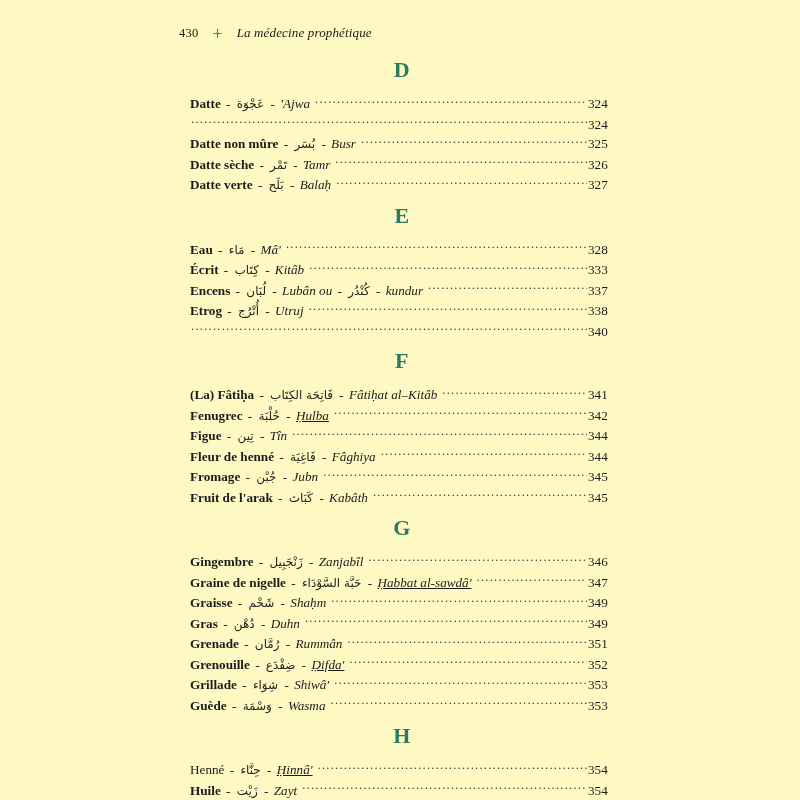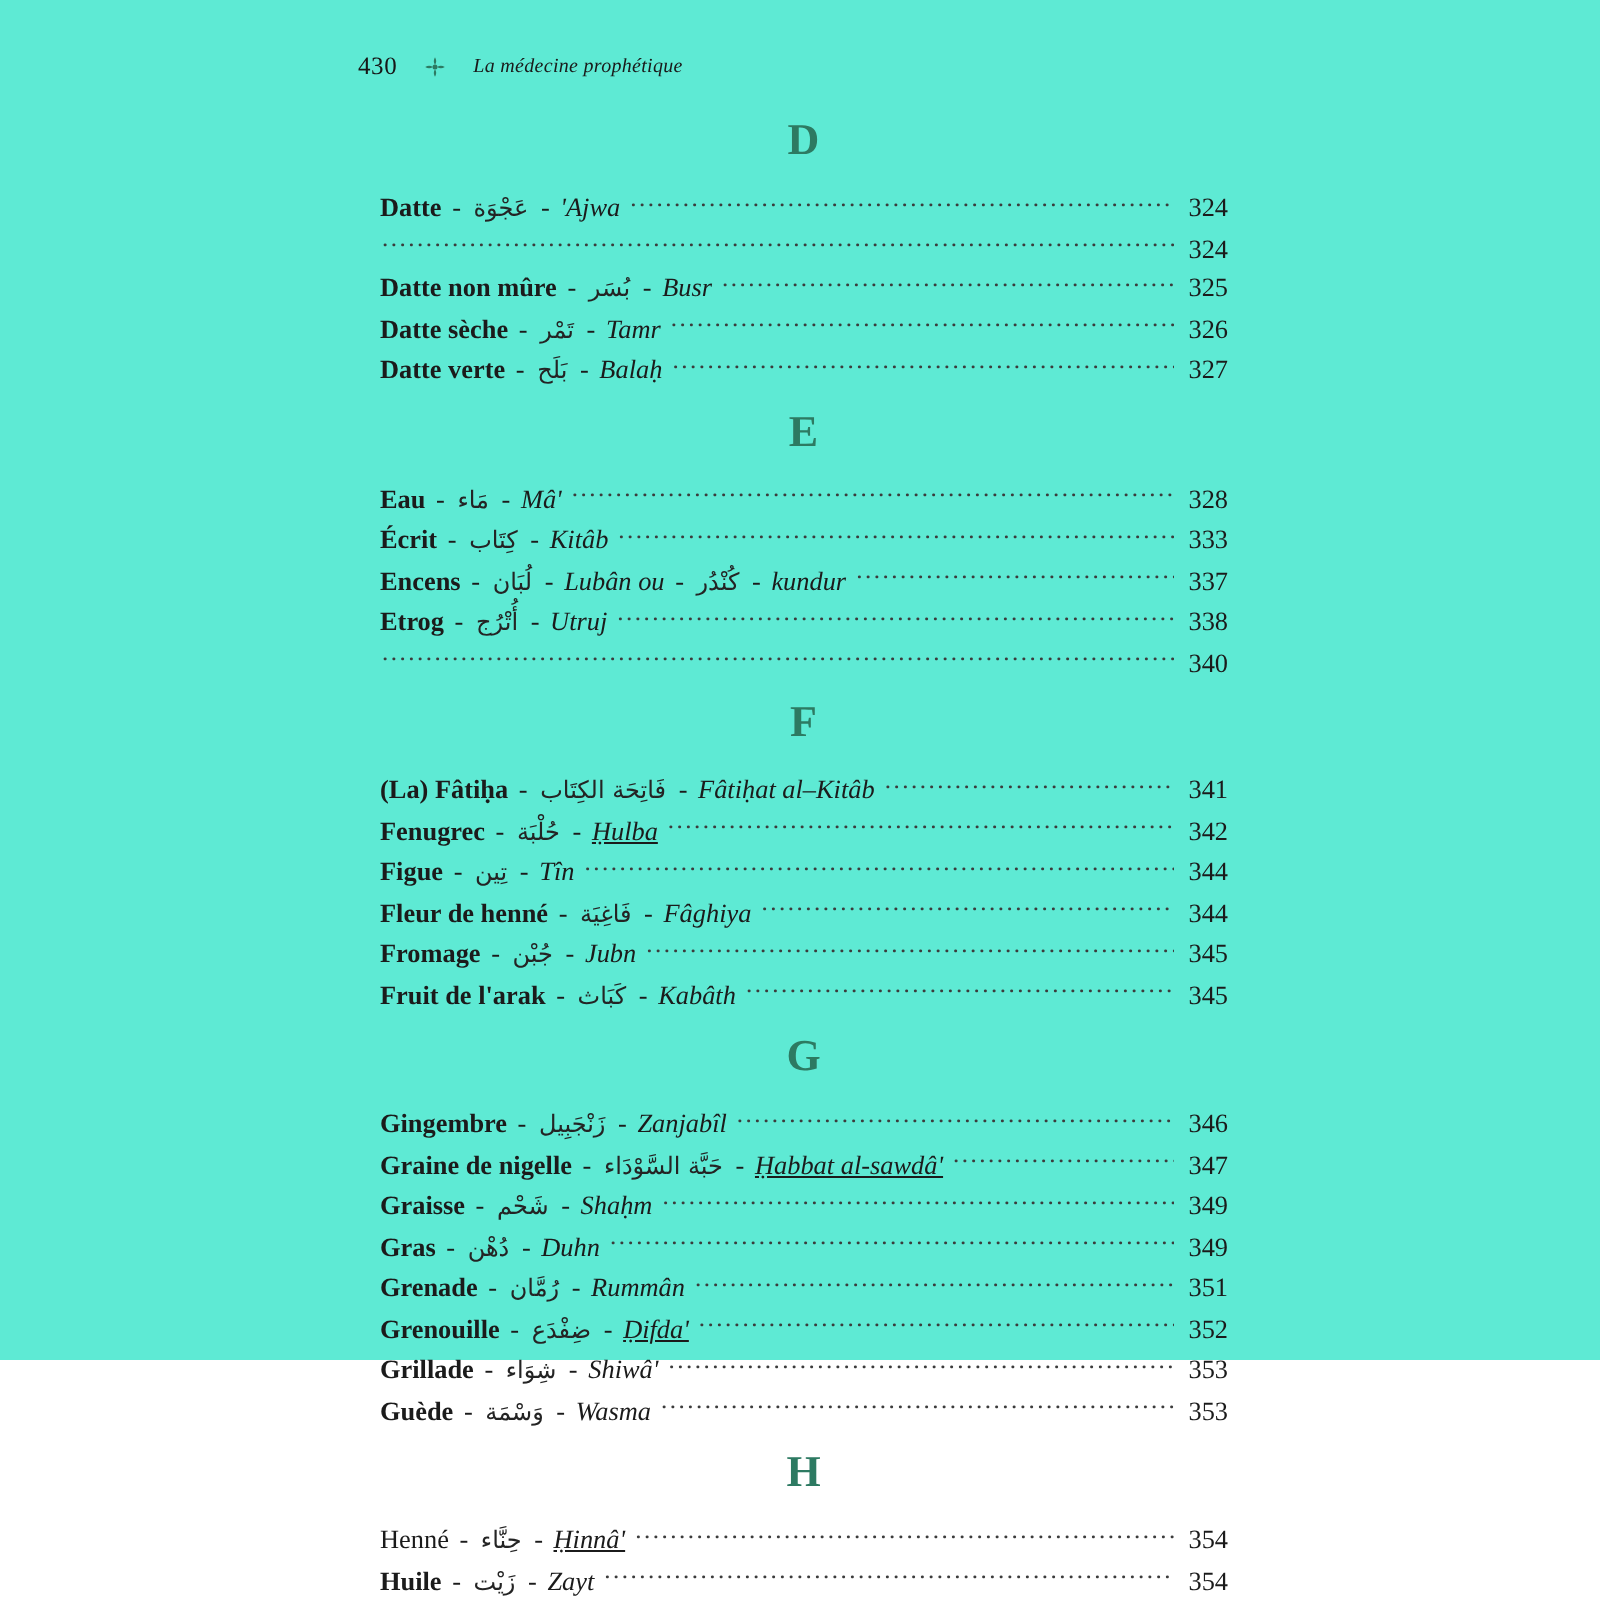--- a/index.html
+++ b/index.html
@@ -11,22 +11,22 @@
     width: 800px;
     height: 800px;
     overflow: hidden;
     font-family: "Liberation Serif", "DejaVu Serif", serif;
     color: #1b1b1b;
   }
 
   .page {
     position: relative;
     width: 800px;
-    height: 680px;
-    background: #5eead4;
+    height: 800px;
+    background: #fef9c3;
   }
 
   
   .running-header {
     position: absolute;
     left: 179px;
     top: 24px;
     display: flex;
     align-items: center;
     gap: 9px;
@@ -42,21 +42,21 @@
     display: inline-block;
     width: 11px;
     height: 11px;
     position: relative;
     margin: 0 2px 0 4px;
   }
   .ornament svg { display: block; }
   .header-title {
     font-family: "Liberation Serif", "DejaVu Serif", serif;
     font-style: italic;
-    font-size: 10px;
+    font-size: 13px;
     color: #1a1a1a;
     letter-spacing: 0.15px;
     margin-left: 3px;
   }
 
   
   .index-body {
     position: absolute;
     left: 190px;
     top: 50px;
@@ -103,21 +103,21 @@
     left: 0;
     bottom: -1px;
     white-space: nowrap;
     letter-spacing: 1.25px;
     font-size: 12.5px;
     color: #3b3b3b;
   }
   .entry-page {
     flex: 0 0 auto;
     width: 26px;
-    text-align: right;
+    text-align: left;
     font-size: 13.2px;
     color: #1b1b1b;
   }
 
   
   .fr { font-style: normal; font-weight: bold; }
   .fr-i { }
   .ar {
     font-family: "DejaVu Sans", "Liberation Sans", sans-serif;
     font-size: 12px;

